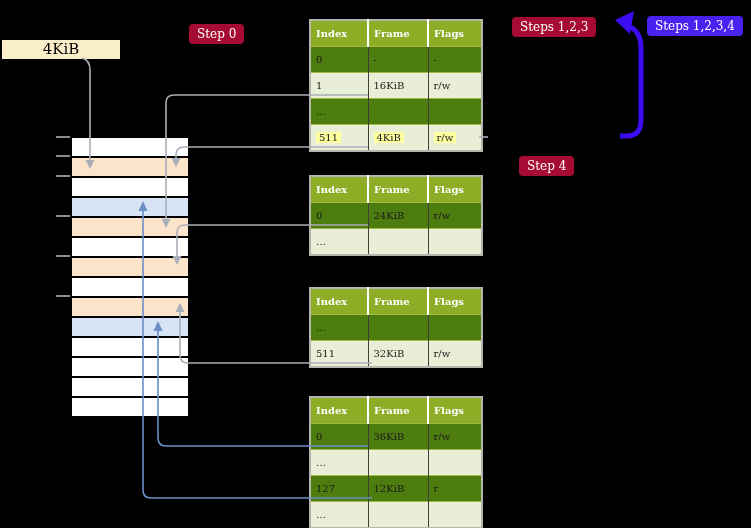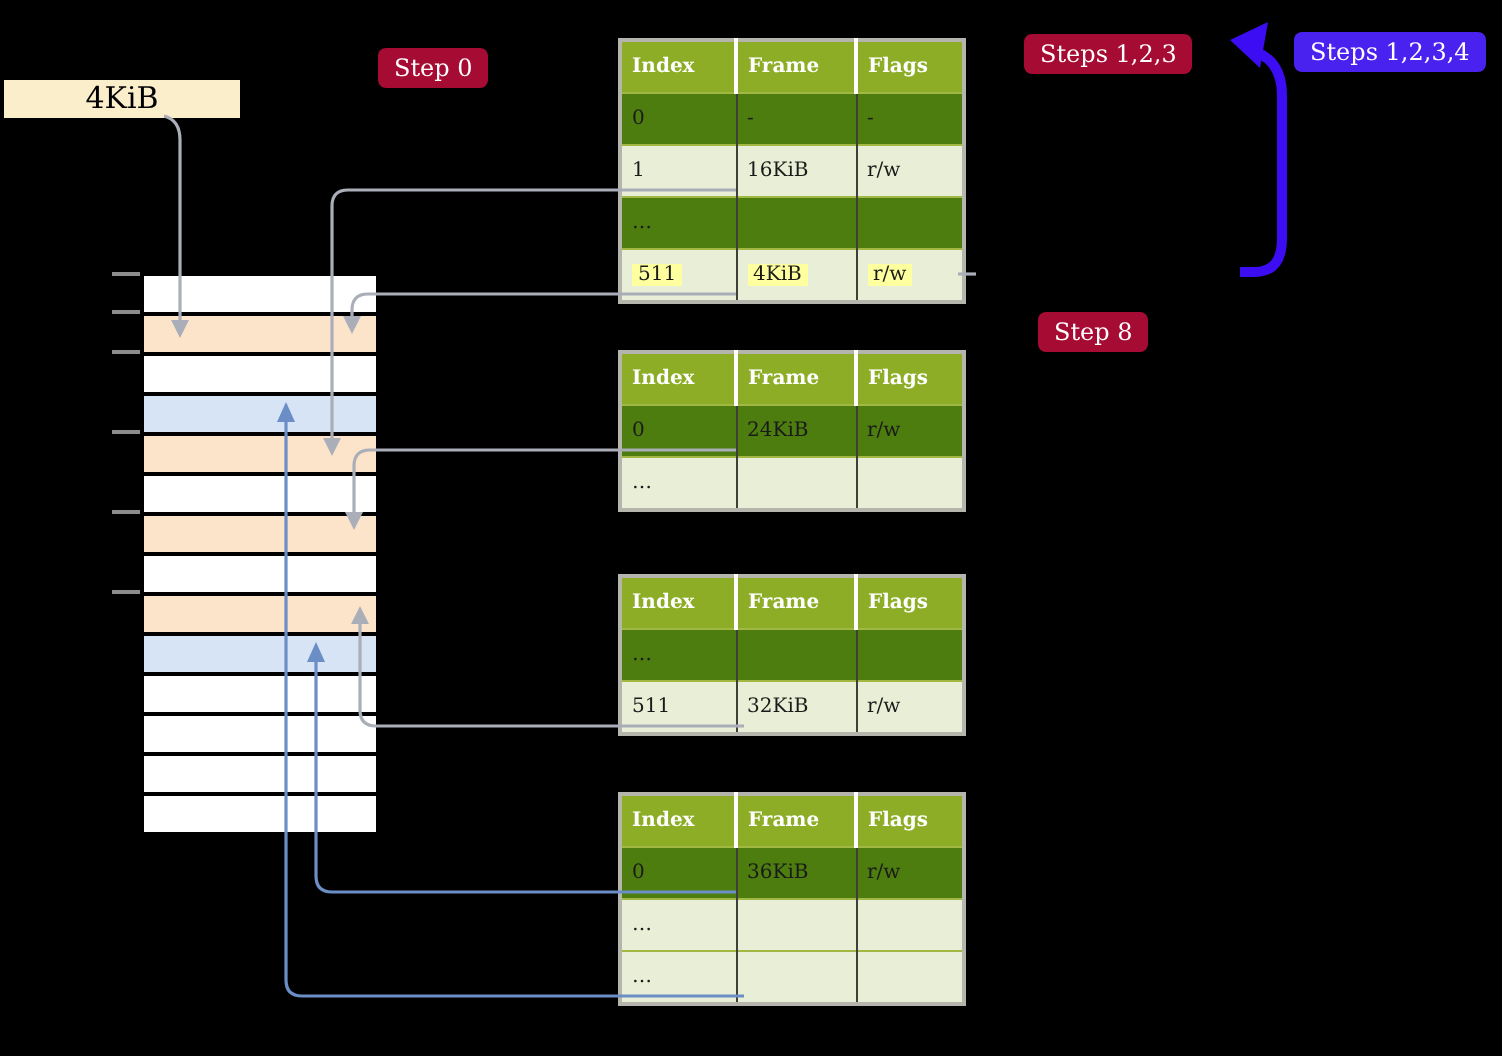--- a/index.html
+++ b/index.html
@@ -43,21 +43,21 @@
 </head>
 <body>
 
 <div id="canvas">
 
   <div class="frame-label">4KiB</div>
 
   <div id="badge-step0" class="badge red">Step 0</div>
   <div id="badge-steps123" class="badge red">Steps 1,2,3</div>
   <div id="badge-steps1234" class="badge blue">Steps 1,2,3,4</div>
-  <div id="badge-step4" class="badge red">Step 8</div>
+  <div id="badge-step4" class="badge red">Step 4</div>
 
   <div class="memcol">
       <div class="mrow free"></div>
       <div class="mrow pt"></div>
       <div class="mrow free"></div>
       <div class="mrow mapped"></div>
       <div class="mrow pt"></div>
       <div class="mrow free"></div>
       <div class="mrow pt"></div>
       <div class="mrow free"></div>
@@ -168,20 +168,25 @@
     </tr>
     <tr>
       <td>0</td>
       <td>36KiB</td>
       <td>r/w</td>
     </tr>
     <tr class="alt">
       <td>…</td>
       <td></td>
       <td></td>
+    </tr>
+    <tr>
+      <td>127</td>
+      <td>12KiB</td>
+      <td>r</td>
     </tr>
     <tr class="alt">
       <td>…</td>
       <td></td>
       <td></td>
     </tr>
   </tbody>
     </table>
 
   <svg id="overlay" width="751" height="528" viewBox="0 0 751 528">

